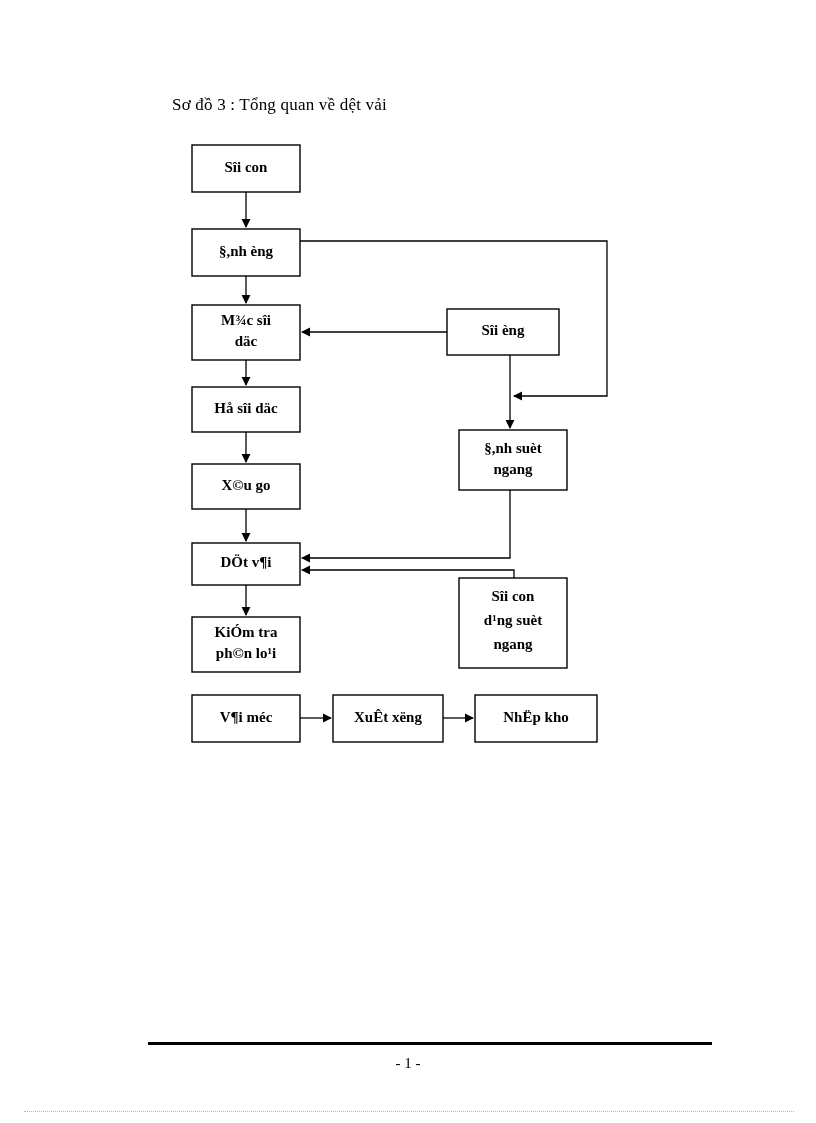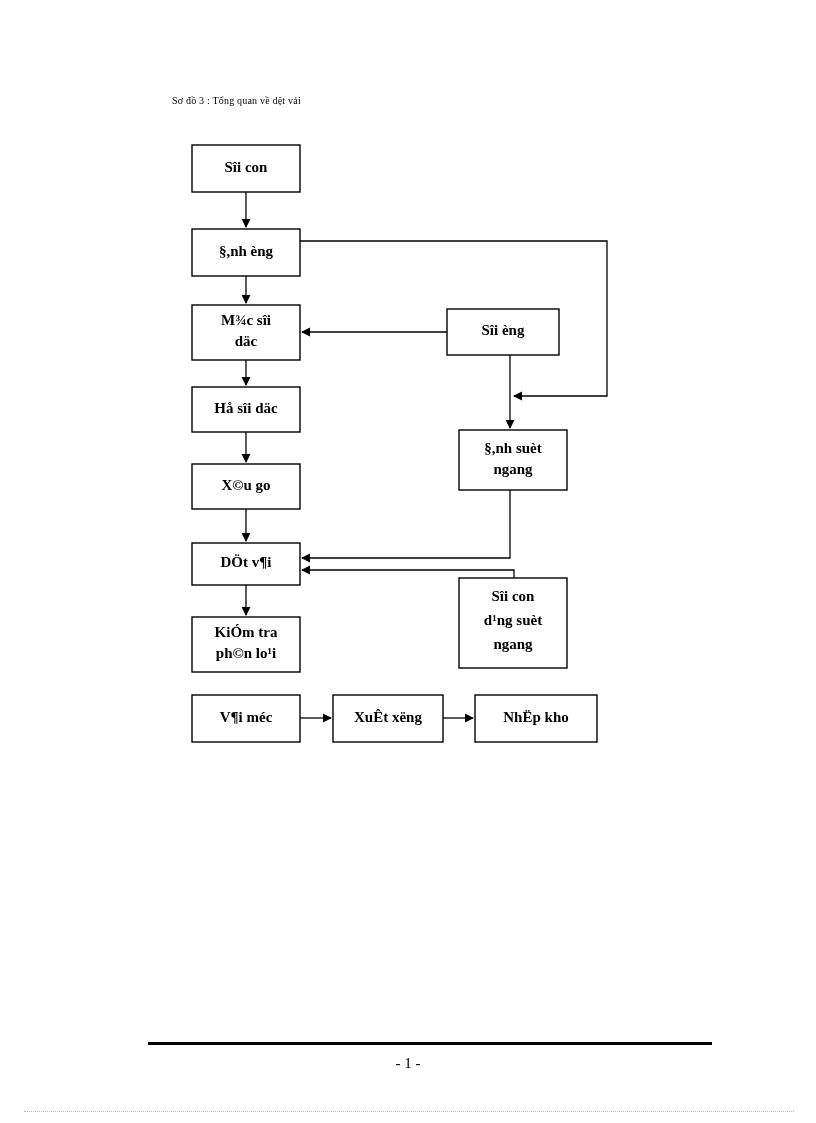--- a/index.html
+++ b/index.html
@@ -17,21 +17,21 @@
   }
   .page {
     position: absolute;
     inset: 0;
     background: #ffffff;
   }
   .doc-title {
     position: absolute;
     left: 172px;
     top: 95px;
-    font-size: 10px;
+    font-size: 17px;
     letter-spacing: 0.2px;
     white-space: nowrap;
     color: #000000;
   }
   .flow-wrap {
     position: absolute;
     left: 4px;
     top: 0;
     width: 816px;
     height: 820px;

